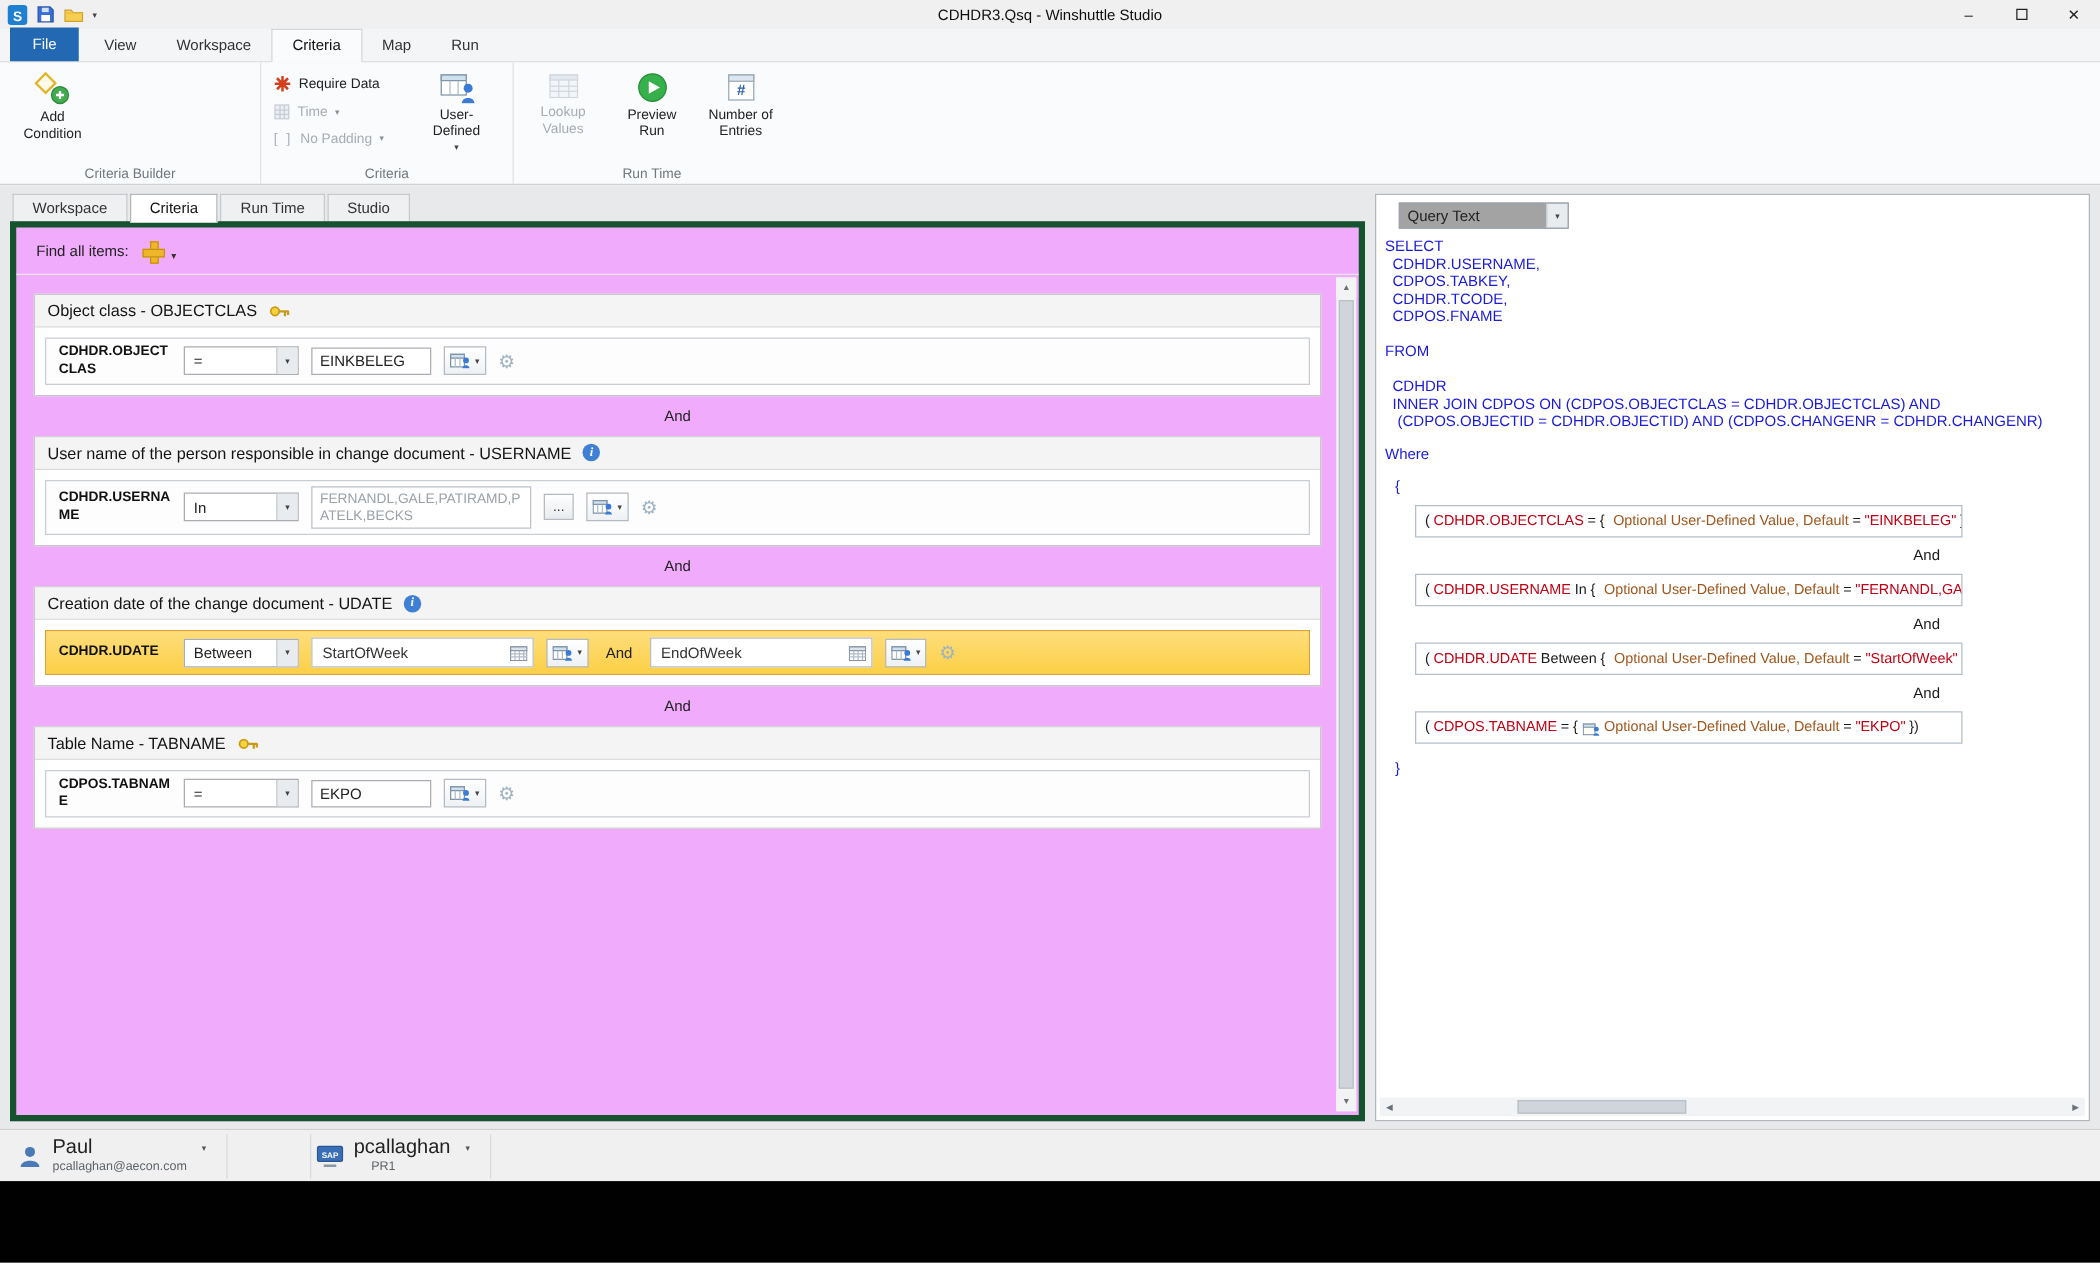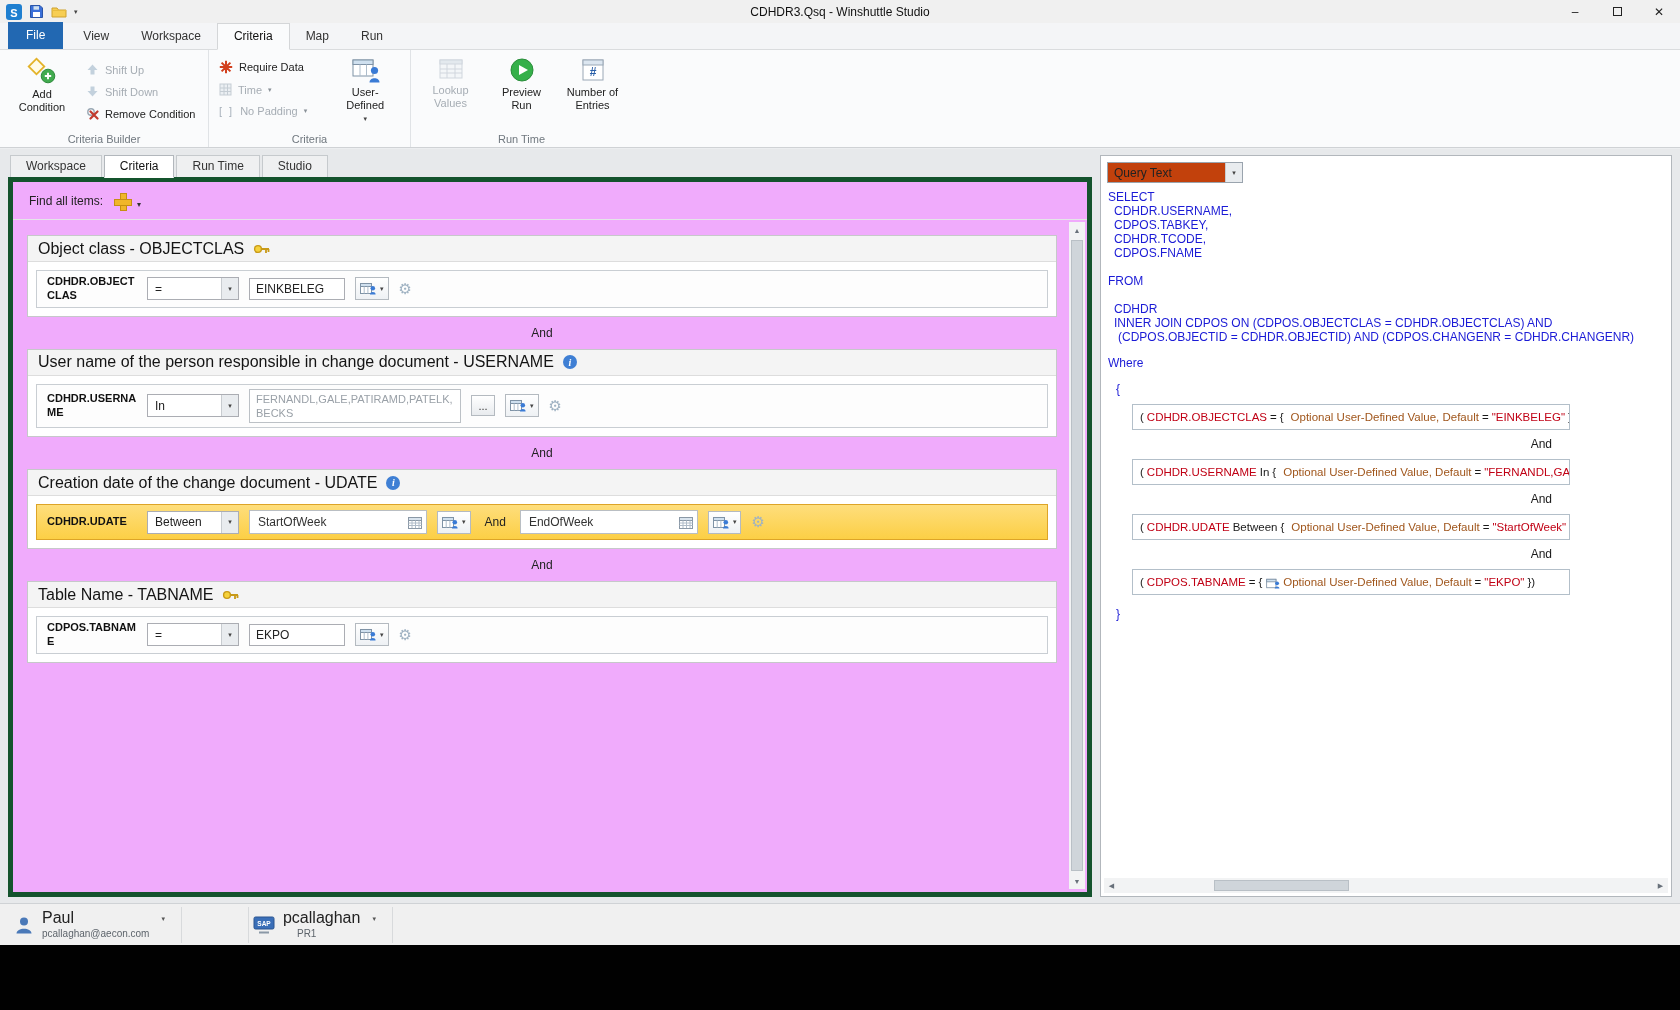--- a/index.html
+++ b/index.html
@@ -47,50 +47,50 @@
 .lbody{position:absolute;top:22px;left:0;right:0;bottom:0;background:#f0abfc;border:5px solid #14532d;z-index:1;}
 .findrow{height:38px;display:flex;align-items:center;gap:10px;padding-left:16px;border-bottom:1px solid #e4e6e8;}
 .findlbl{font-size:12px;color:#222;}
 .plusic{position:relative;width:18px;height:18px;}
 .plusic:before{content:"";position:absolute;left:7px;top:1px;width:5px;height:16px;background:#f0b62a;border:1px solid #c68f12;}
 .plusic:after{content:"";position:absolute;left:1px;top:7px;width:16px;height:5px;background:#f0b62a;border:1px solid #c68f12;}
 .findcaret{font-size:8px;color:#333;margin-left:-4px;margin-top:8px;}
 .condwrap{position:absolute;top:39px;left:0;right:22px;bottom:0;padding:14px 8px 0 14px;overflow:hidden;}
 .cgroup{border:1px solid #c6c8ca;background:#fff;}
 .chead{display:flex;align-items:center;gap:9px;height:26px;background:#f4f4f4;border-bottom:1px solid #ddd;padding:0 10px;}
-.ctitle{font-size:16px;color:#141414;}
+.ctitle{font-size:13px;color:#141414;}
 .cbody{padding:8px;}
 .crow{border:1px solid #c9ced3;background:#fdfdfd;display:flex;align-items:center;gap:10px;padding:4px 10px;min-height:36px;}
 .crow.hl{background:linear-gradient(#fede7c,#fccf45);border:1px solid #dda427;}
 .fieldname{width:90px;font-size:11px;font-weight:bold;color:#111;word-break:break-all;line-height:1.25;}
 .combo{width:92px;height:23px;border:1px solid #abadb3;background:#fff;display:flex;align-items:center;}
 .combo .val{flex:1;padding-left:7px;font-size:12px;color:#222;}
 .combo .arrbox{width:17px;height:100%;background:#e9ecef;border-left:1px solid #c8ccd0;display:flex;align-items:center;justify-content:center;font-size:7px;color:#444;}
 .ti{width:96px;height:22px;border:1px solid #abadb3;font-family:inherit;font-size:12px;padding:0 6px;color:#222;}
 .udbtn{height:23px;display:flex;align-items:center;gap:4px;border:1px solid #b4bac0;background:linear-gradient(#ffffff,#eef1f4);padding:0 4px;}
 .udbtn .ddarr{font-size:7px;color:#444;}
 .gear{font-size:15px;color:#9fb2c2;}
-.mlval{width:212px;min-height:32px;border:1px solid #bcc1c6;background:#fff;color:#9aa1a8;font-size:11px;line-height:1.3;padding:2px 6px;word-break:break-all;}
+.mlval{width:176px;min-height:32px;border:1px solid #bcc1c6;background:#fff;color:#9aa1a8;font-size:11px;line-height:1.3;padding:2px 6px;word-break:break-all;}
 .browse{width:24px;height:21px;border:1px solid #b4bac0;background:linear-gradient(#ffffff,#e8ebee);font-size:11px;color:#333;display:flex;align-items:flex-end;justify-content:center;padding-bottom:3px;}
 .dinput{width:178px;height:24px;border:1px solid #b9bec3;background:#fff;display:flex;align-items:center;padding:0 4px 0 8px;}
 .dinput .dval{flex:1;font-size:12px;color:#333;}
 .rowand{font-size:12px;color:#222;margin:0 4px;}
 .andsep{text-align:center;font-size:12px;color:#222;margin:9px 0;}
 .keyic{flex:none;}
 .infoic{width:14px;height:14px;border-radius:50%;background:#3f7fd4;color:#fff;font-size:10px;font-weight:bold;display:flex;align-items:center;justify-content:center;font-family:"Liberation Serif",serif;font-style:italic;}
 
 .vsb{position:absolute;top:40px;right:2px;bottom:3px;width:16px;background:#f2f3f4;}
 .vsb .sarr{position:absolute;left:0;width:16px;height:16px;display:flex;align-items:center;justify-content:center;font-size:7px;color:#6a7artx;color:#68707a;background:#f2f3f4;}
 .vsb .up{top:0;}
 .vsb .dn{bottom:0;}
 .vsb .thumb{position:absolute;left:2px;right:2px;top:18px;bottom:18px;background:#cfd5da;border:1px solid #b9c0c6;}
 
 
 .rpanel{position:absolute;left:1100px;top:6px;width:572px;bottom:6px;background:#fff;border:1px solid #b2b7bc;}
-.qcombo{position:absolute;top:6px;left:6px;width:136px;height:21px;border:1px solid #9aa4ae;background:#c2410c;display:flex;align-items:center;}
+.qcombo{position:absolute;top:6px;left:18px;width:136px;height:21px;border:1px solid #9aa4ae;background:#a3a3a3;display:flex;align-items:center;}
 .qcombo .val{flex:1;padding-left:6px;font-size:12px;color:#222;}
 .qcombo .arrbox{width:17px;height:100%;background:#e9ecef;border-left:1px solid #c8ccd0;display:flex;align-items:center;justify-content:center;font-size:7px;color:#444;}
 .sql{position:absolute;top:34px;left:7px;right:4px;bottom:22px;overflow:hidden;white-space:nowrap;font-size:12px;line-height:14px;}
 .sql .kw{color:#1b1bd6;}
 .sql .fld{color:#1b1bd6;margin-left:6px;}
 .sql .fld2{color:#1b1bd6;margin-left:10px;}
 .sql .brace{color:#1b1bd6;margin-left:8px;}
 .gapt{margin-top:14px;}
 .gapt2{margin-top:12px;}
 .qbox{margin-left:24px;margin-top:8px;width:438px;border:1px solid #b3bfc9;background:#fff;padding:5px 7px;white-space:nowrap;overflow:hidden;font-size:11.5px;display:flex;align-items:center;}
@@ -165,41 +165,20 @@
     <div class="rgroup" style="width:208px;">
       <div class="gbody">
         <div class="bigbtn">
           <svg width="30" height="28" viewBox="0 0 30 28">
             <rect x="4" y="4" width="11" height="11" transform="rotate(45 9.5 9.5)" fill="#fffbe8" stroke="#e3b32a" stroke-width="1.8"></rect>
             <circle cx="21" cy="19" r="6.8" fill="#41ab4f" stroke="#2f8a3c"></circle>
             <path d="M21 15.8 V22.2 M17.8 19 H24.2" stroke="#fff" stroke-width="1.9"></path>
           </svg>
           <span>Add Condition</span>
         </div>
-        <div class="smallcol">
-          <div class="smallbtn disabled">
-            <svg width="13" height="13" opacity="0.6">
-                <path d="M6.5 1.5 L11.5 7 H8.5 V11.5 H4.5 V7 H1.5 Z" fill="#9fb6c9"></path>
-              </svg>
-            <span>Shift Up</span>
-          </div>
-          <div class="smallbtn disabled">
-            <svg width="13" height="13" opacity="0.6" style="transform:rotate(180deg);">
-                <path d="M6.5 1.5 L11.5 7 H8.5 V11.5 H4.5 V7 H1.5 Z" fill="#9fb6c9"></path>
-              </svg>
-            <span>Shift Down</span>
-          </div>
-          <div class="smallbtn">
-            <svg width="13" height="13">
-                <circle cx="5" cy="5" r="3.2" fill="none" stroke="#9aa8b4" stroke-width="1.4"></circle>
-                <path d="M4.5 4.5 L11.5 11.5 M11.5 4.5 L4.5 11.5" stroke="#c23b2e" stroke-width="2.2" stroke-linecap="round"></path>
-              </svg>
-            <span>Remove Condition</span>
-          </div>
-        </div>
       </div>
       <div class="rglabel">Criteria Builder</div>
     </div>
 
     <div class="rgroup" style="width:202px;">
       <div class="gbody">
         <div class="smallcol" style="padding-top:6px;">
           <div class="smallbtn">
             <svg width="14" height="14">
                 <path d="M7 7 L7 0.8 M7 7 L13.2 7 M7 7 L7 13.2 M7 7 L0.8 7 M7 7 L11.4 2.6 M7 7 L11.4 11.4 M7 7 L2.6 11.4 M7 7 L2.6 2.6" stroke="#d2401e" stroke-width="2"></path>

